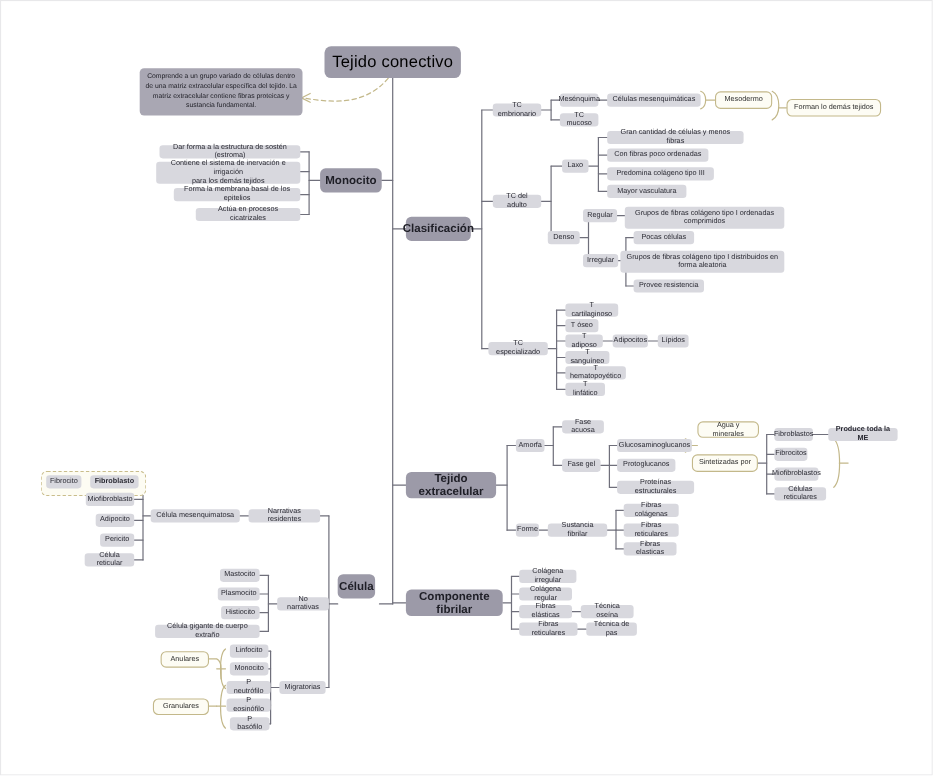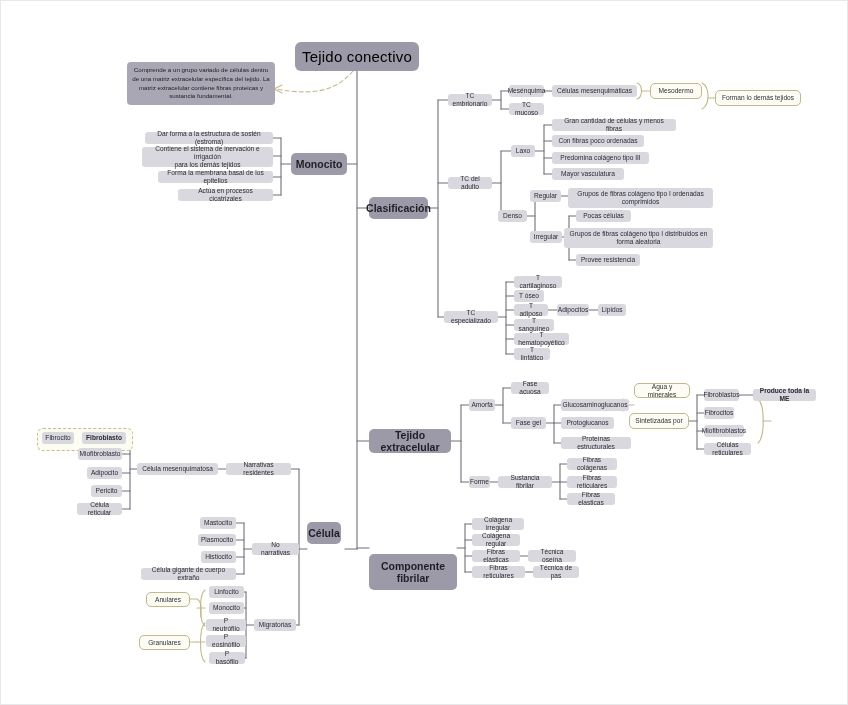--- a/index.html
+++ b/index.html
@@ -323,21 +323,21 @@
   <div class="node n-leaf" style="left:703px;top:424px;width:40px;height:12px;">Miofibroblastos</div>
   <div class="node n-leaf" style="left:703px;top:442px;width:47px;height:12px;">Células reticulares</div>
   <div class="node n-leaf bold" style="left:752px;top:388px;width:63px;height:12px;">Produce toda la ME</div>
 
   <div class="node n-leaf" style="left:468px;top:475px;width:21px;height:12px;">Forme</div>
   <div class="node n-leaf" style="left:497px;top:475px;width:54px;height:12px;">Sustancia fibrilar</div>
   <div class="node n-leaf" style="left:566px;top:457px;width:50px;height:12px;">Fibras colágenas</div>
   <div class="node n-leaf" style="left:566px;top:475px;width:50px;height:12px;">Fibras reticulares</div>
   <div class="node n-leaf" style="left:566px;top:492px;width:48px;height:12px;">Fibras elasticas</div>
 
-  <div class="node n-main" style="left:368px;top:553px;width:88px;height:36px;">Componente fibrilar</div>
+  <div class="node n-main" style="left:368px;top:535px;width:88px;height:24px;">Componente fibrilar</div>
   <div class="node n-leaf" style="left:471px;top:517px;width:52px;height:12px;">Colágena irregular</div>
   <div class="node n-leaf" style="left:471px;top:533px;width:48px;height:12px;">Colágena regular</div>
   <div class="node n-leaf" style="left:471px;top:549px;width:48px;height:12px;">Fibras elásticas</div>
   <div class="node n-leaf" style="left:471px;top:565px;width:53px;height:12px;">Fibras reticulares</div>
   <div class="node n-leaf" style="left:527px;top:549px;width:48px;height:12px;">Técnica oseína</div>
   <div class="node n-leaf" style="left:532px;top:565px;width:46px;height:12px;">Técnica de pas</div>
 
   <div class="node n-main" style="left:306px;top:521px;width:34px;height:22px;">Célula</div>
 
   <div class="node n-leaf" style="left:225px;top:462px;width:65px;height:12px;">Narrativas residentes</div>

